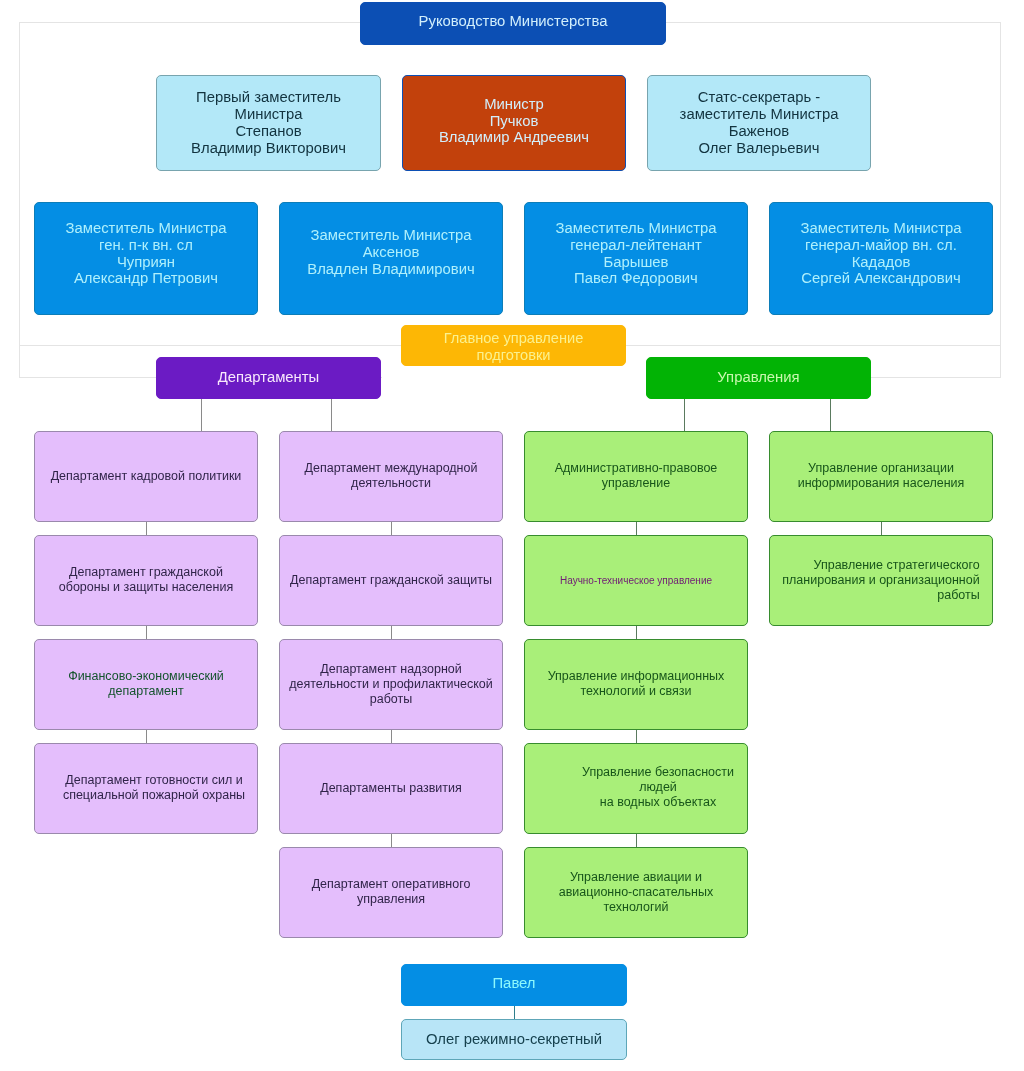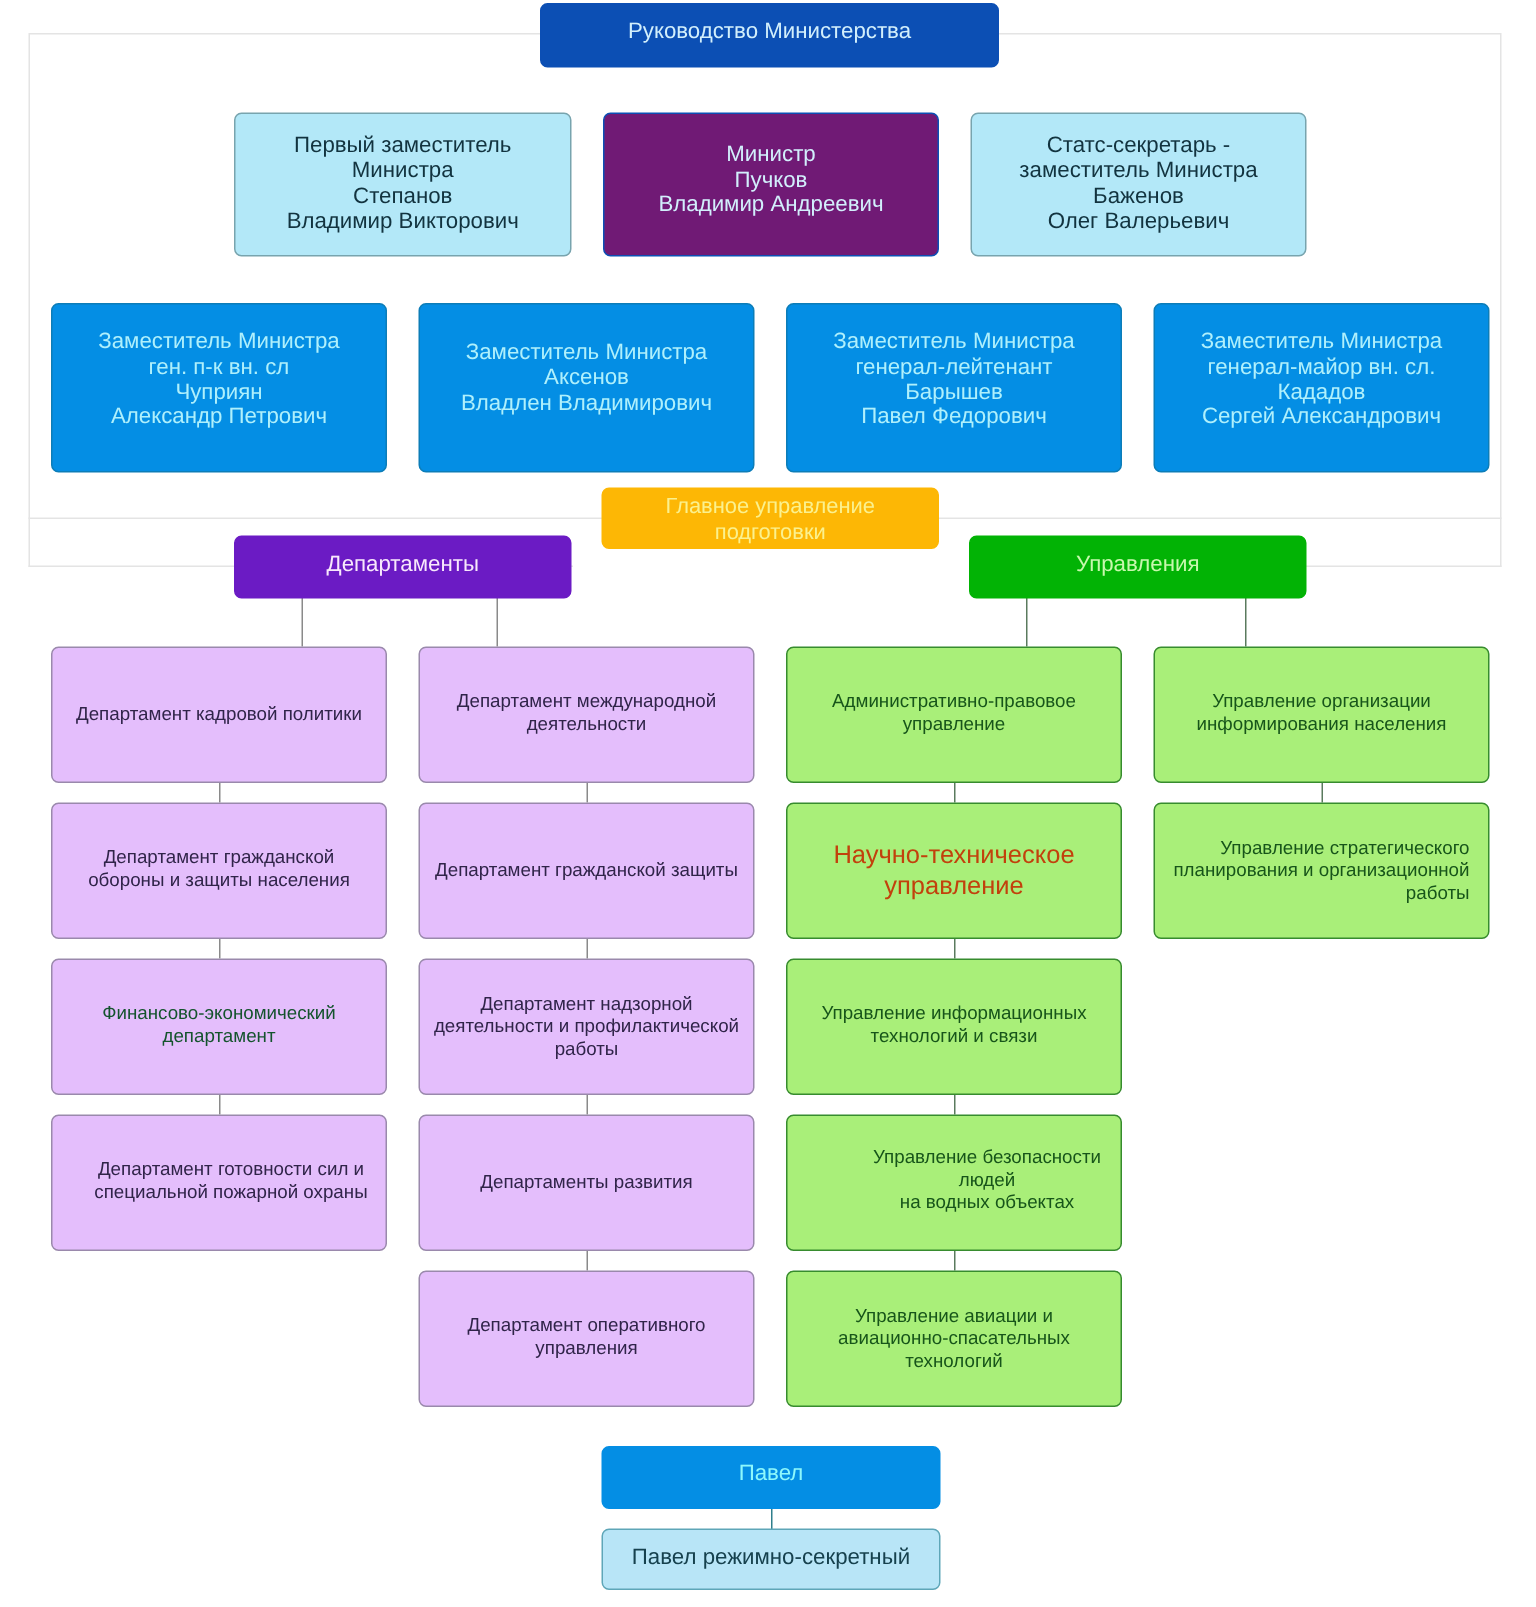--- a/index.html
+++ b/index.html
@@ -39,21 +39,21 @@
   <div class="lnk" style="left: 636px; top: 730px; height: 13px; background: rgb(90, 122, 94);"></div>
   <div class="lnk" style="left: 636px; top: 834px; height: 13px; background: rgb(90, 122, 94);"></div>
   <div class="lnk" style="left: 881px; top: 522px; height: 13px; background: rgb(90, 122, 94);"></div>
   <div class="lnk" style="left: 514px; top: 1005px; height: 15px; background: rgb(47, 127, 140);"></div>
   <div class="node" style="left: 360px; top: 2px; width: 306px; height: 43px; background: rgb(12, 79, 180); border-color: rgb(12, 79, 180); font-size: 14.85px; color: rgb(210, 239, 252);">
       <span class="lbl" style="line-height: 1.145; transform: translateY(-2px);">Руководство Министерства</span>
     </div>
   <div class="node" style="left: 156px; top: 75px; width: 225px; height: 96px; background: rgb(179, 232, 248); border-color: rgb(120, 164, 174); font-size: 14.85px; color: rgb(18, 51, 63);">
       <span class="lbl" style="line-height: 1.145;">Первый заместитель<br>Министра<br>Степанов<br>Владимир Викторович</span>
     </div>
-  <div class="node" style="left: 402px; top: 75px; width: 224px; height: 96px; background: #701a75; border-color: rgb(12, 79, 180); font-size: 14.85px; color: rgb(210, 239, 252);">
+  <div class="node" style="left: 402px; top: 75px; width: 224px; height: 96px; background: #c2410c; border-color: rgb(12, 79, 180); font-size: 14.85px; color: rgb(210, 239, 252);">
       <span class="lbl" style="line-height: 1.145; transform: translateY(-2.5px);">Министр<br>Пучков<br>Владимир Андреевич</span>
     </div>
   <div class="node" style="left: 647px; top: 75px; width: 224px; height: 96px; background: rgb(179, 232, 248); border-color: rgb(120, 164, 174); font-size: 14.85px; color: rgb(18, 51, 63);">
       <span class="lbl" style="line-height: 1.145;">Статс-секретарь -<br>заместитель Министра<br>Баженов<br>Олег Валерьевич</span>
     </div>
   <div class="node" style="left: 34px; top: 202px; width: 224px; height: 113px; background: rgb(4, 142, 228); border-color: rgb(12, 125, 184); font-size: 14.85px; color: rgb(175, 240, 252);">
       <span class="lbl" style="line-height: 1.145; transform: translateY(-4.8px);">Заместитель Министра<br>ген. п-к вн. сл<br>Чуприян<br>Александр Петрович</span>
     </div>
   <div class="node" style="left: 279px; top: 202px; width: 224px; height: 113px; background: rgb(4, 142, 228); border-color: rgb(12, 125, 184); font-size: 14.85px; color: rgb(175, 240, 252);">
       <span class="lbl" style="line-height: 1.145; transform: translateY(-5.8px);">Заместитель Министра<br>Аксенов<br>Владлен Владимирович</span>
@@ -96,21 +96,21 @@
     </div>
   <div class="node" style="left: 279px; top: 743px; width: 224px; height: 91px; background: rgb(228, 190, 252); border-color: rgb(154, 137, 172); font-size: 12.5px; color: rgb(48, 36, 73);">
       <span class="lbl" style="line-height: 1.18;">Департаменты развития</span>
     </div>
   <div class="node" style="left: 279px; top: 847px; width: 224px; height: 91px; background: rgb(228, 190, 252); border-color: rgb(154, 137, 172); font-size: 12.5px; color: rgb(48, 36, 73);">
       <span class="lbl" style="line-height: 1.18; transform: translateY(-1.5px);">Департамент оперативного<br>управления</span>
     </div>
   <div class="node" style="left: 524px; top: 431px; width: 224px; height: 91px; background: rgb(169, 239, 121); border-color: rgb(55, 140, 46); font-size: 12.5px; color: rgb(23, 85, 26);">
       <span class="lbl" style="line-height: 1.18; transform: translateY(-1.5px);">Административно-правовое<br>управление</span>
     </div>
-  <div class="node" style="left: 524px; top: 535px; width: 224px; height: 91px; background: rgb(169, 239, 121); border-color: rgb(55, 140, 46); font-size: 17px; color: #c2410c;">
+  <div class="node" style="left: 524px; top: 535px; width: 224px; height: 91px; background: rgb(169, 239, 121); border-color: rgb(55, 140, 46); font-size: 10px; color: #701a75;">
       <span class="lbl" style="line-height: 1.18;">Научно-техническое управление</span>
     </div>
   <div class="node" style="left: 524px; top: 639px; width: 224px; height: 91px; background: rgb(169, 239, 121); border-color: rgb(55, 140, 46); font-size: 12.5px; color: rgb(23, 85, 26);">
       <span class="lbl" style="line-height: 1.18; transform: translateY(-1.5px);">Управление информационных<br>технологий и связи</span>
     </div>
   <div class="node" style="left: 524px; top: 743px; width: 224px; height: 91px; background: rgb(169, 239, 121); border-color: rgb(55, 140, 46); font-size: 12.5px; color: rgb(23, 85, 26);">
       <span class="lbl" style="line-height: 1.18; transform: translateY(-1.5px); margin-left: 44px;">Управление безопасности людей<br>на водных объектах</span>
     </div>
   <div class="node" style="left: 524px; top: 847px; width: 224px; height: 91px; background: rgb(169, 239, 121); border-color: rgb(55, 140, 46); font-size: 12.5px; color: rgb(23, 85, 26);">
       <span class="lbl" style="line-height: 1.18;">Управление авиации и<br>авиационно-спасательных<br>технологий</span>
@@ -118,15 +118,15 @@
   <div class="node" style="left: 769px; top: 431px; width: 224px; height: 91px; background: rgb(169, 239, 121); border-color: rgb(55, 140, 46); font-size: 12.5px; color: rgb(23, 85, 26);">
       <span class="lbl" style="line-height: 1.18; transform: translateY(-1.5px);">Управление организации<br>информирования населения</span>
     </div>
   <div class="node" style="left: 769px; top: 535px; width: 224px; height: 91px; background: rgb(169, 239, 121); border-color: rgb(55, 140, 46); font-size: 12.5px; color: rgb(23, 85, 26); text-align: right;">
       <span class="lbl" style="line-height: 1.18;">Управление стратегического<br>планирования и организационной<br>работы</span>
     </div>
   <div class="node" style="left: 401px; top: 964px; width: 226px; height: 42px; background: rgb(4, 142, 228); border-color: rgb(4, 142, 228); font-size: 14.85px; color: rgb(141, 248, 252);">
       <span class="lbl" style="line-height: 1.145; transform: translateY(-2.5px);">Павел</span>
     </div>
   <div class="node" style="left: 401px; top: 1019px; width: 226px; height: 41px; background: rgb(184, 229, 247); border-color: rgb(94, 166, 184); font-size: 14.85px; color: rgb(22, 65, 78);">
-      <span class="lbl" style="line-height: 1.145; transform: translateY(-0.5px);">Павел режимно-секретный</span>
+      <span class="lbl" style="line-height: 1.145; transform: translateY(-0.5px);">Олег режимно-секретный</span>
     </div>
 </div>
 
 </body></html>

